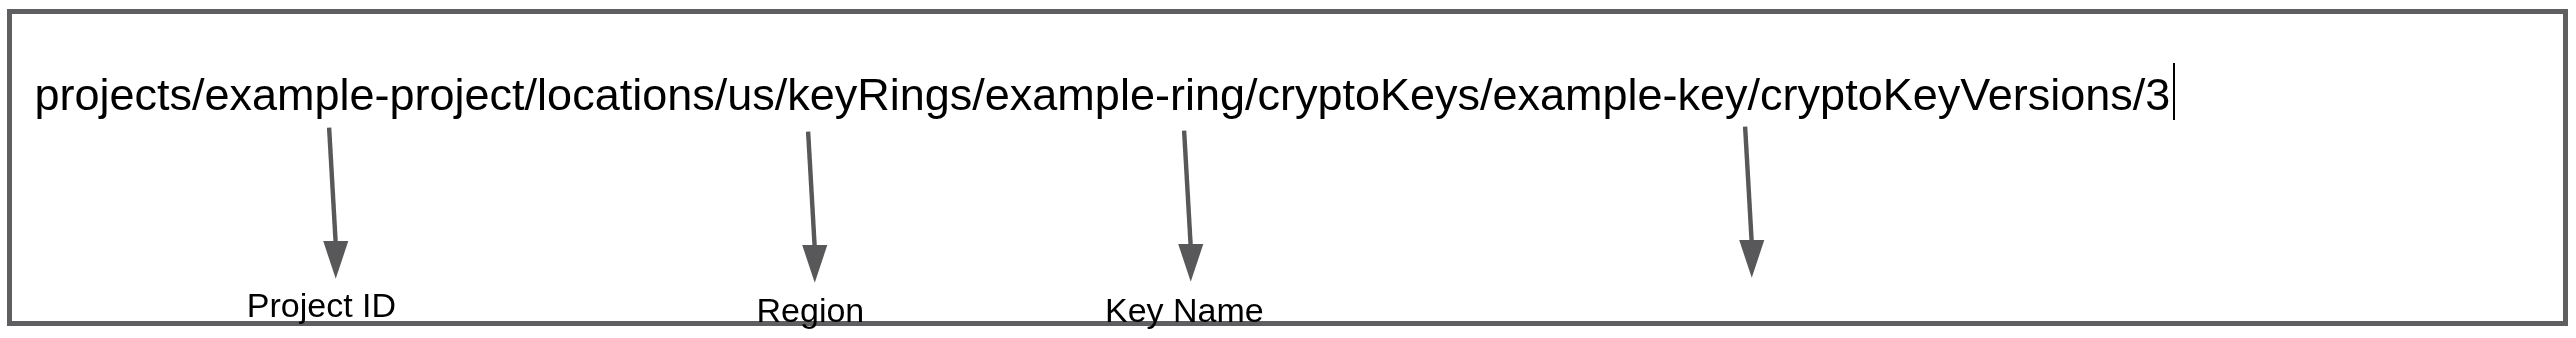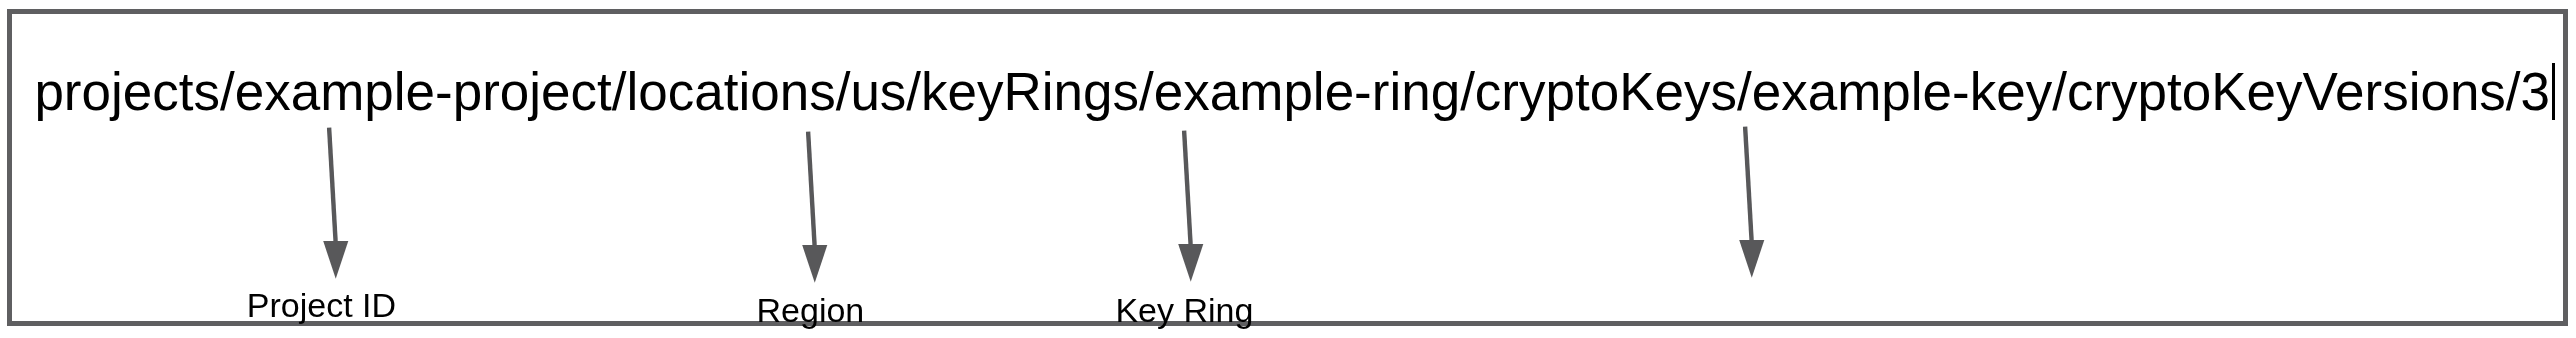--- a/index.html
+++ b/index.html
@@ -22,21 +22,21 @@
     width: 2561px;
     height: 317px;
     box-sizing: border-box;
     border: 5.2px solid #5f5f61;
     background: #ffffff;
   }
   .resource-path {
     position: absolute;
     left: 22px;
     top: 49px;
-    font-size: 53px;
+    font-size: 45px;
     line-height: 49px;
     letter-spacing: 0;
     color: #000000;
     white-space: nowrap;
   }
   .caret {
     display: inline-block;
     width: 2.9px;
     height: 57px;
     background: #000000;
@@ -82,18 +82,18 @@
 
     <svg class="arrow" style="left:1725px; top:111px;" viewBox="0 0 40 210">
       <line x1="11" y1="2" x2="20" y2="160" stroke="#58585a" stroke-width="6"></line>
       <polygon points="3,156 37,156 20,207" fill="#58585a"></polygon>
     </svg>
 
     <div class="annotation-label" style="left:309px; top:273px;">Project ID</div>
 
     <div class="annotation-label" style="left:798px; top:278px;">Region</div>
 
-    <div class="annotation-label" style="left:1172px; top:278px;">Key Ring</div>
+    <div class="annotation-label" style="left:1172px; top:278px;">Key Name</div>
 
 
   </div>
 </div>
 
 
 </body></html>

